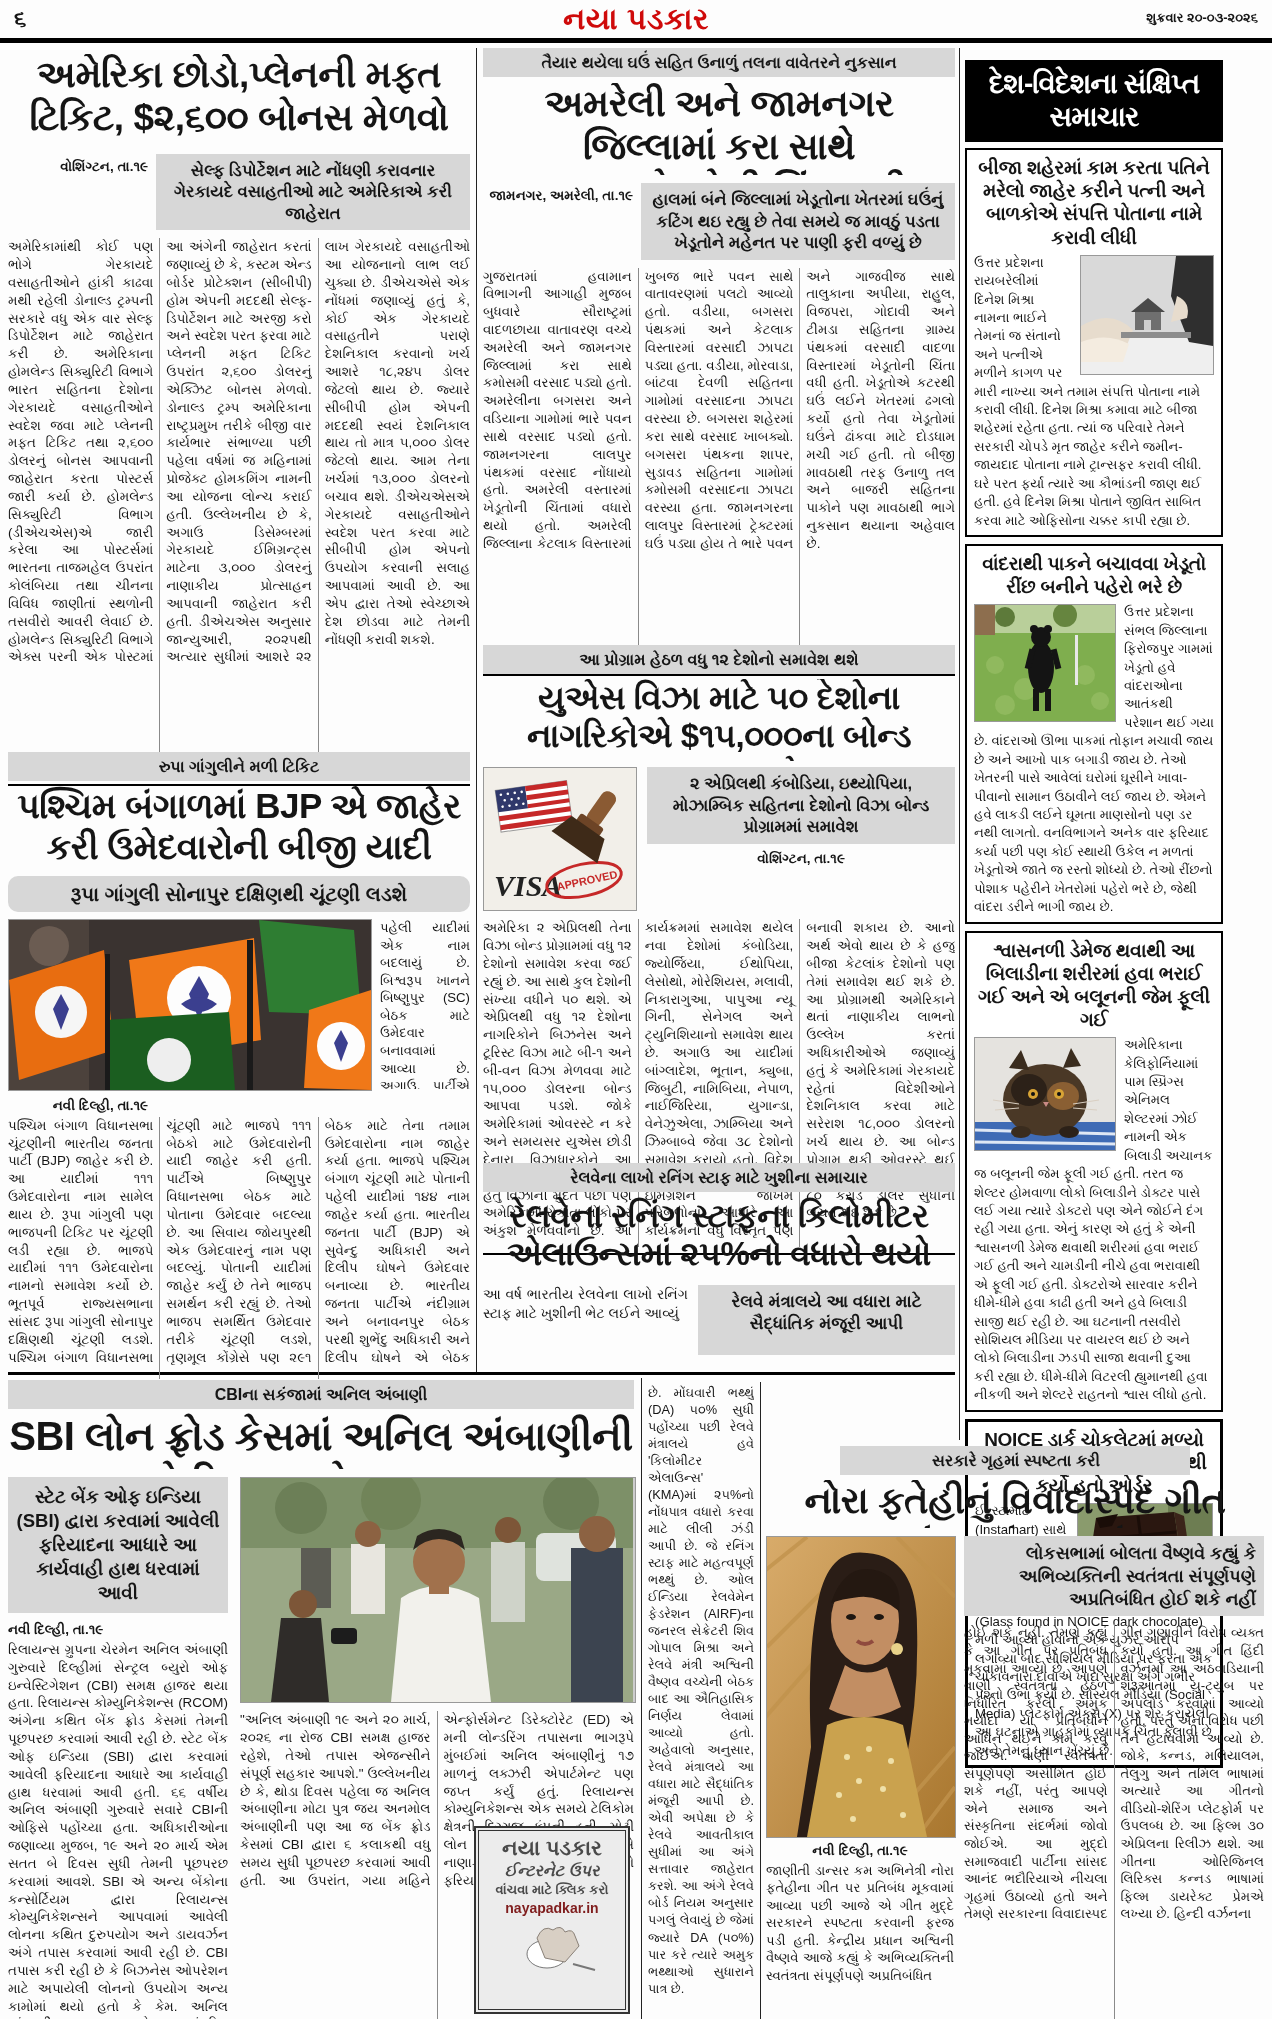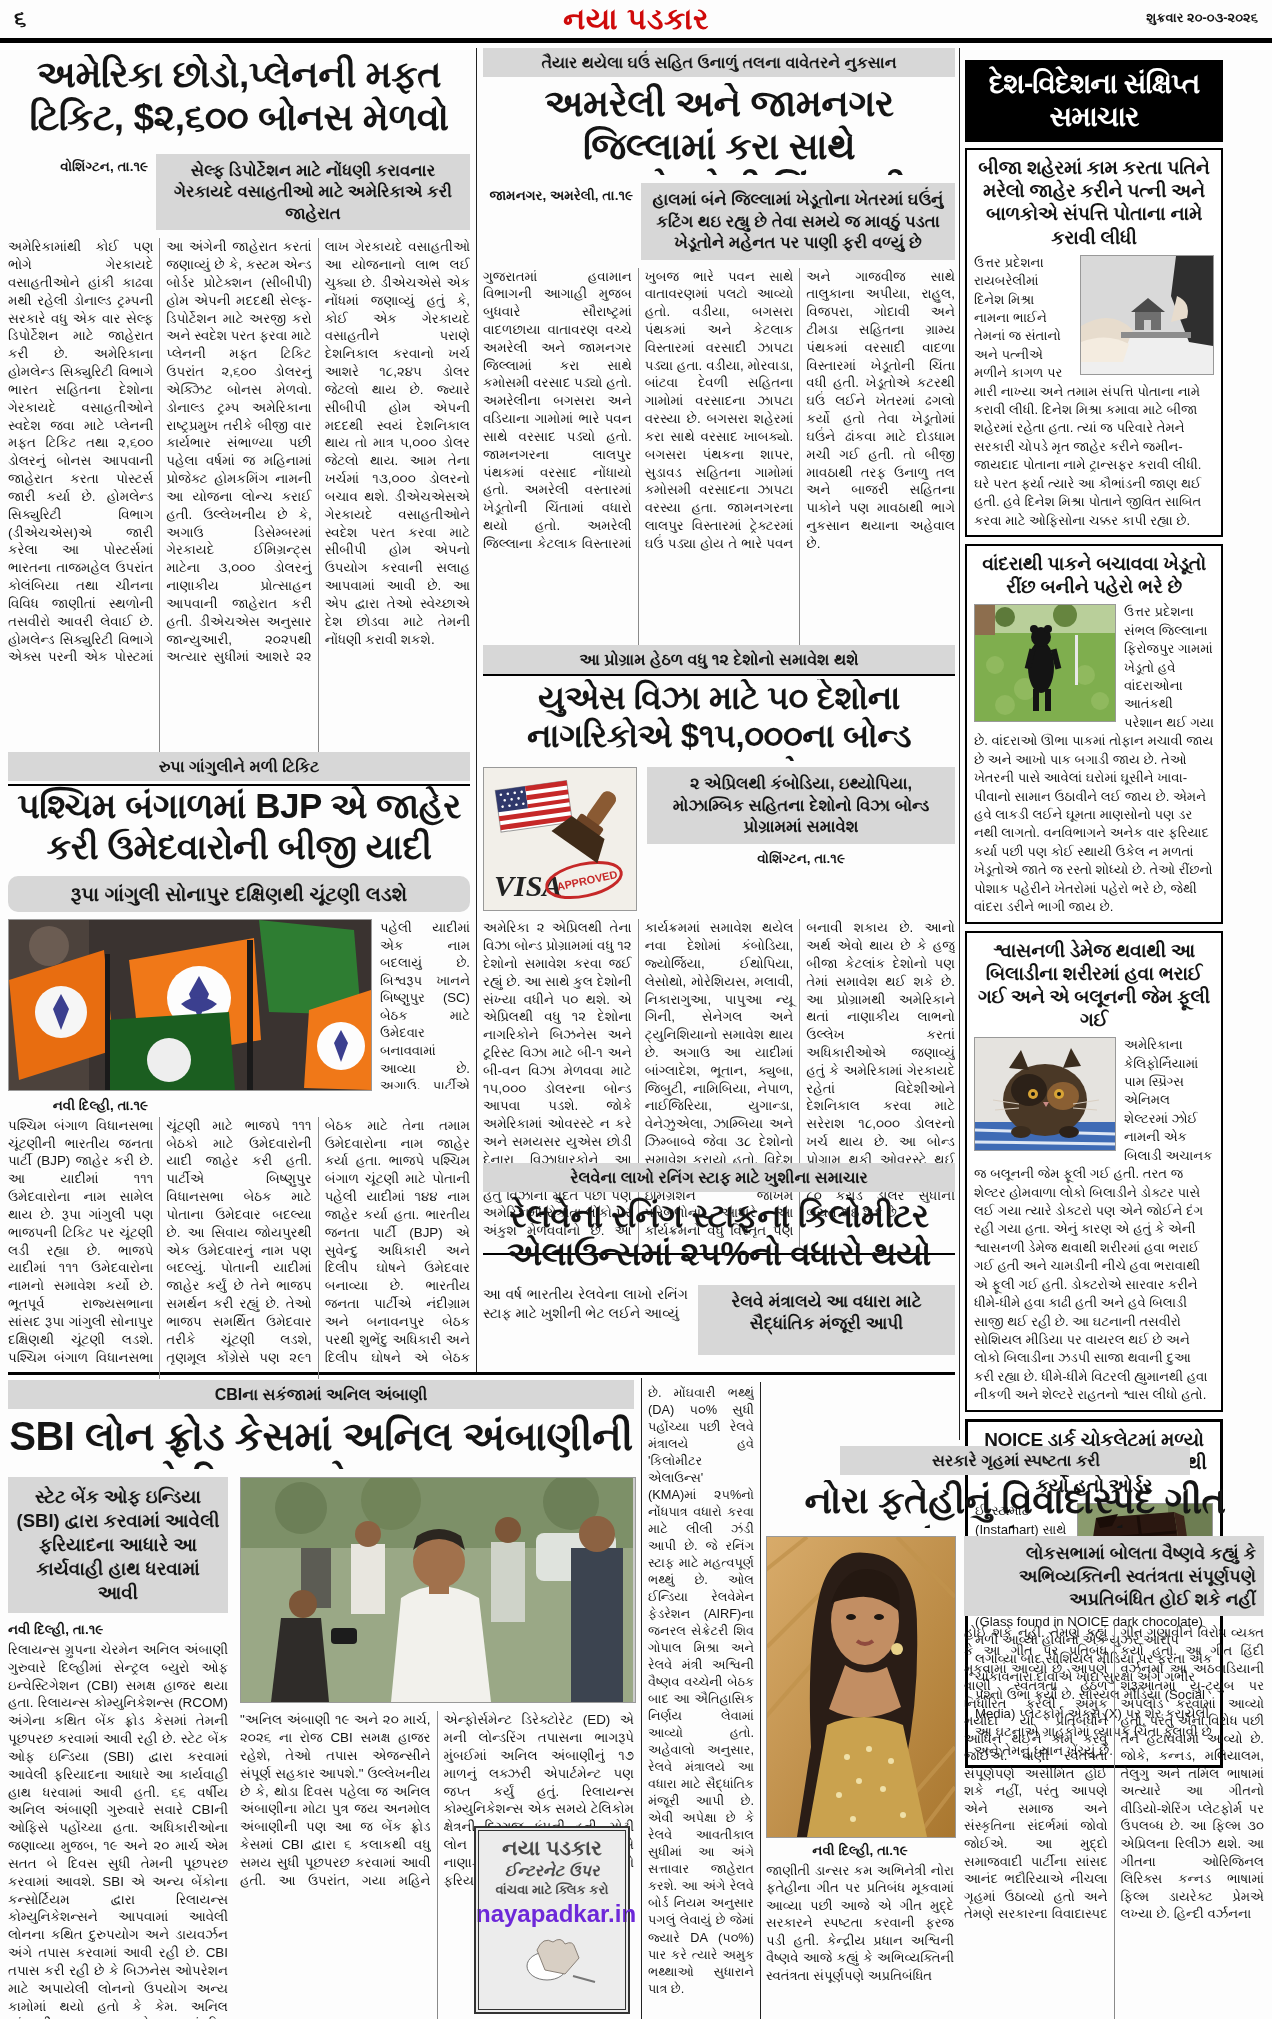--- a/index.html
+++ b/index.html
@@ -194,21 +194,21 @@
           </svg>
         </div>
         <div class="bodytxt cols2" style="height:336px;margin-top:8px;">"અનિલ અંબાણી ૧૯ અને ૨૦ માર્ચ, ૨૦૨૬ ના રોજ CBI સમક્ષ હાજર રહેશે, તેઓ તપાસ એજન્સીને સંપૂર્ણ સહકાર આપશે." ઉલ્લેખનીય છે કે, થોડા દિવસ પહેલા જ અનિલ અંબાણીના મોટા પુત્ર જય અનમોલ અંબાણીની પણ આ જ બેંક ફ્રોડ કેસમાં CBI દ્વારા ૬ કલાકથી વધુ સમય સુધી પૂછપરછ કરવામાં આવી હતી. આ ઉપરાંત, ગયા મહિને એન્ફોર્સમેન્ટ ડિરેક્ટોરેટ (ED) એ મની લોન્ડરિંગ તપાસના ભાગરૂપે મુંબઈમાં અનિલ અંબાણીનું ૧૭ માળનું લક્ઝરી એપાર્ટમેન્ટ પણ જપ્ત કર્યું હતું. રિલાયન્સ કોમ્યુનિકેશન્સ એક સમયે ટેલિકોમ ક્ષેત્રની દિગ્ગજ કંપની હતી. મોટી લોન ડિફોલ્ટ થયા બાદ SBIએ નાણાકીય અનિયમિતતાઓ અંગે ફરિયાદ નોંધાવી હતી.</div>
       </div>
     </div>
 
     <div class="abs promo" style="right:4px;bottom:2px;width:152px;height:176px;">
       <div style="font-size:21px;">નયા પડકાર</div>
       <div style="font-size:16px;margin-top:2px;font-style:italic;">ઈન્ટરનેટ ઉપર</div>
       <div style="font-size:13px;margin-top:2px;">વાંચવા માટે ક્લિક કરો</div>
-      <div style="font-size:24px;margin-top:2px;color:#6d28d9;text-align:center;">nayapadkar.in</div>
+      <div style="font-size:14px;margin-top:2px;color:#7f1d1d;text-align:center;">nayapadkar.in</div>
       <svg width="90" height="56" viewBox="0 0 90 56" style="margin:2px auto 0;">
         <rect width="90" height="56" fill="#ececec"></rect>
         <ellipse cx="40" cy="36" rx="20" ry="14" fill="#fff" stroke="#777"></ellipse>
         <line x1="40" y1="24" x2="40" y2="34" stroke="#777"></line>
         <path d="M30 20 q6 -14 16 -8 q8 -6 12 2 q8 -4 10 4 l4 10 -14 16 -20 -4 z" fill="#d8cfc4" stroke="#8a8178"></path>
         <line x1="66" y1="46" x2="88" y2="52" stroke="#777" stroke-width="2"></line>
       </svg>
     </div>
   </div>
 

